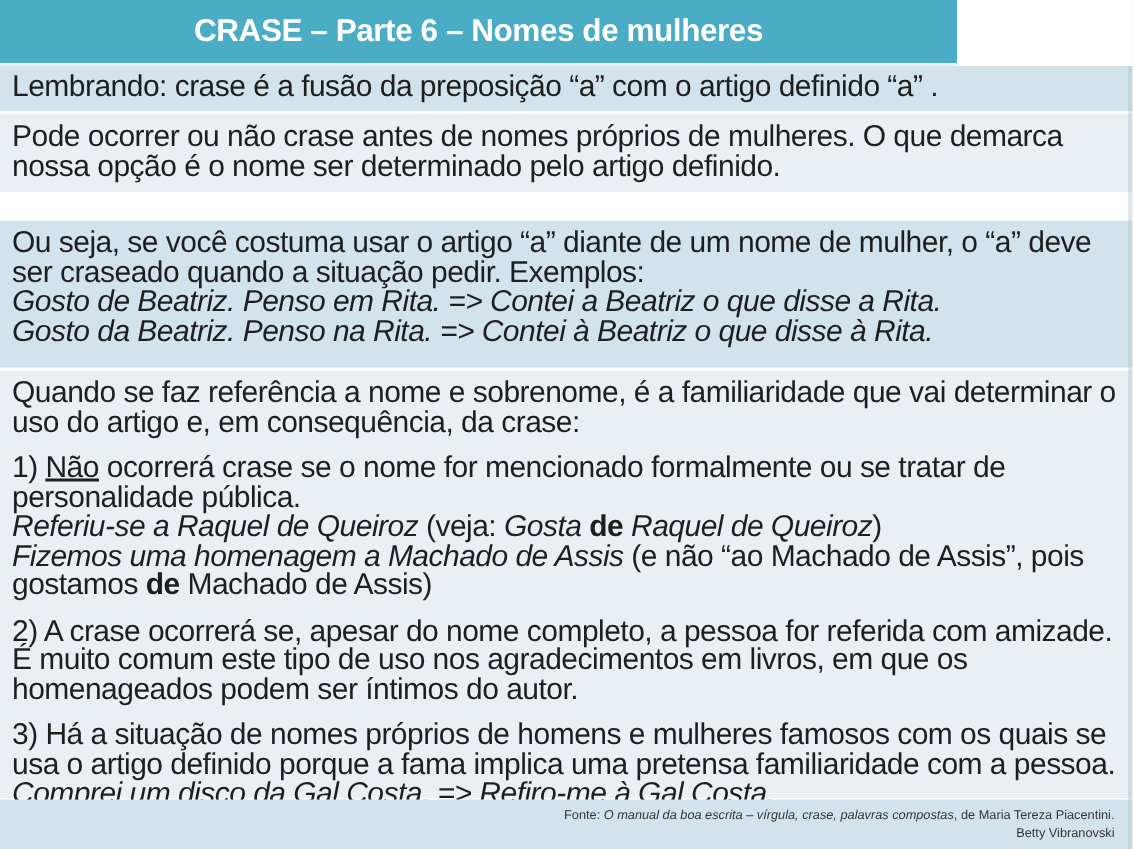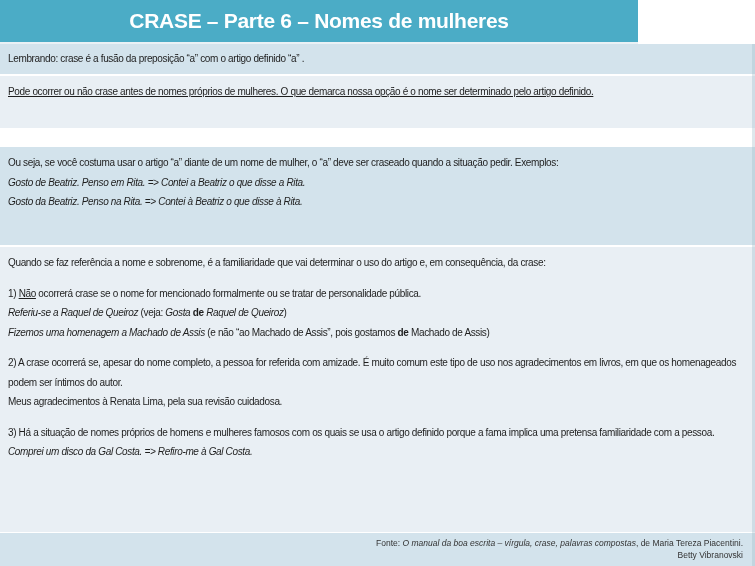--- a/index.html
+++ b/index.html
@@ -17,29 +17,29 @@
       display: flex; align-items: center; justify-content: center;
       border-bottom: 2px solid #eaf1f5;
     }
     .title-band h1 {
       margin: 0; font-size: 21px; font-weight: bold; color: #ffffff;
       letter-spacing: -0.3px;
     }
     .box {
       position: absolute; left: 0; width: 755px; box-sizing: border-box;
       padding: 3px 9px 0 8px;
-      font-size: 10px; line-height: 19.5px;
+      font-size: 20px; line-height: 19.5px;
       letter-spacing: -0.35px;
     }
     .box.dark { background: #d3e3ec; }
     .box.light { background: #e9eff4; }
     .box p { margin: 0; }
     .box .gap { height: 11px; }
     .b1 { top: 44px; height: 30px; padding-top: 5px; }
-    .b2 { top: 76px; height: 52px; padding-top: 6px; text-decoration: underline; }
+    .b2 { top: 76px; height: 52px; padding-top: 6px; }
     .b3 { top: 147px; height: 98px; padding-top: 6px; }
     .b4 { top: 247px; height: 285px; padding-top: 6px; }
     .footer {
       position: absolute; left: 0; top: 533px; width: 755px; height: 46px;
       background: #d3e3ec; box-sizing: border-box;
       padding: 4px 12px 0 0; text-align: right;
       font-size: 8.5px; line-height: 12px; color: #333;
     }
     .right-strip {
       position: absolute; right: 0; top: 44px; width: 3px; height: 522px;
@@ -75,21 +75,20 @@
   <div class="box light b4">
     <p>Quando se faz referência  a nome e sobrenome, é a familiaridade que vai determinar o uso do artigo e, em consequência,  da crase:</p>
     <div class="gap"></div>
 
     <p><span>1) </span><u>Não</u><span> ocorrerá crase se o nome for mencionado formalmente ou se tratar de personalidade pública.</span></p>
     <p><i>Referiu-se a Raquel de Queiroz</i><span> (veja: </span><i>Gosta </i><b>de</b><i> Raquel de Queiroz</i><span>)</span></p>
     <p><i>Fizemos uma homenagem a Machado de Assis</i><span> (e não “ao Machado de Assis”, pois gostamos </span><b>de</b><span> Machado de Assis)</span></p>
     <div class="gap"></div>
 
     <p>2) A crase ocorrerá se, apesar do nome completo, a pessoa for referida  com amizade. É muito comum este tipo de uso nos agradecimentos em livros, em que os homenageados  podem ser íntimos do autor.</p>
-    <p>Meus agradecimentos à Renata Lima, pela sua revisão cuidadosa.</p>
     <div class="gap"></div>
 
     <p>3) Há a situação de nomes próprios de homens e mulheres famosos com os quais se usa o artigo definido porque  a fama implica uma pretensa familiaridade com a pessoa.</p>
     <p><i>Comprei um disco da Gal Costa. =&gt; Refiro-me à Gal Costa.</i></p>
   </div>
 
   <div class="footer">
     <div><span>Fonte: </span><i>O manual da boa escrita  – vírgula, crase,  palavras compostas</i><span>, de Maria Tereza Piacentini.</span></div>
     <div>Betty  Vibranovski</div>
   </div>

